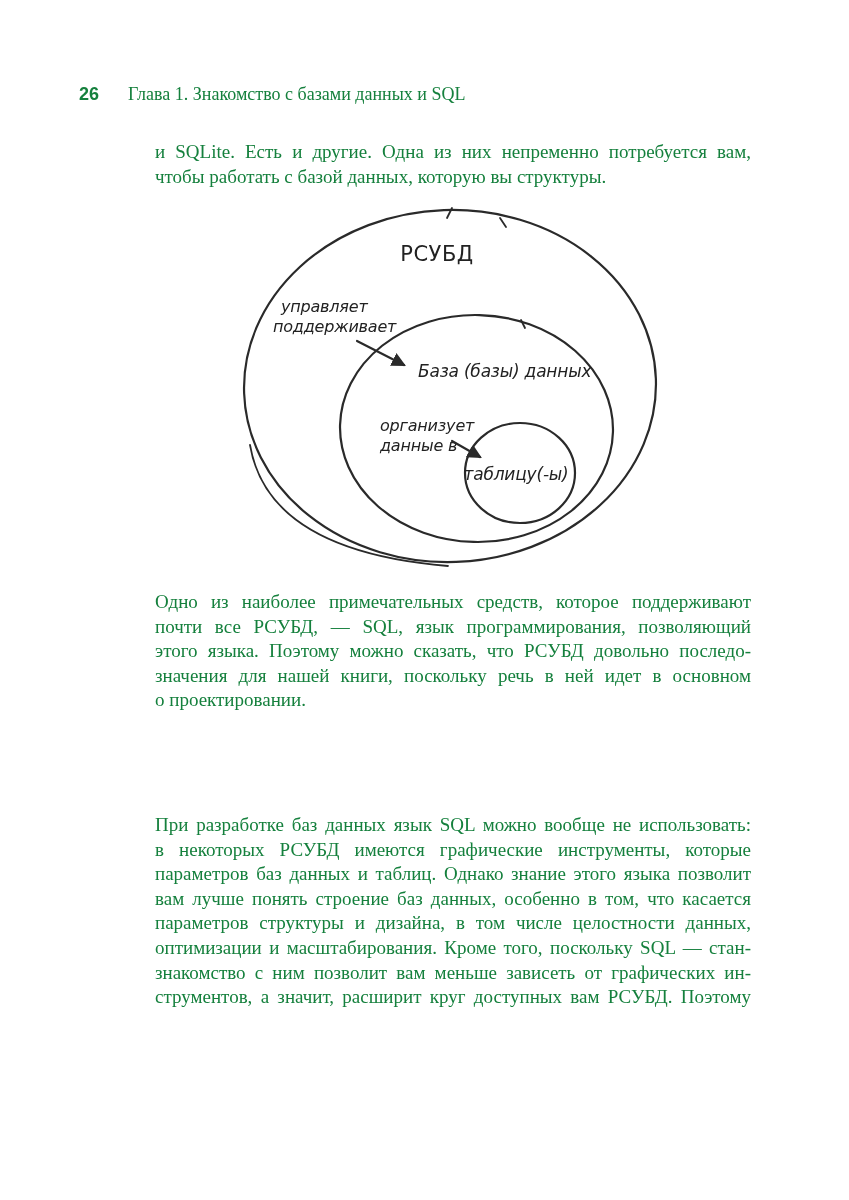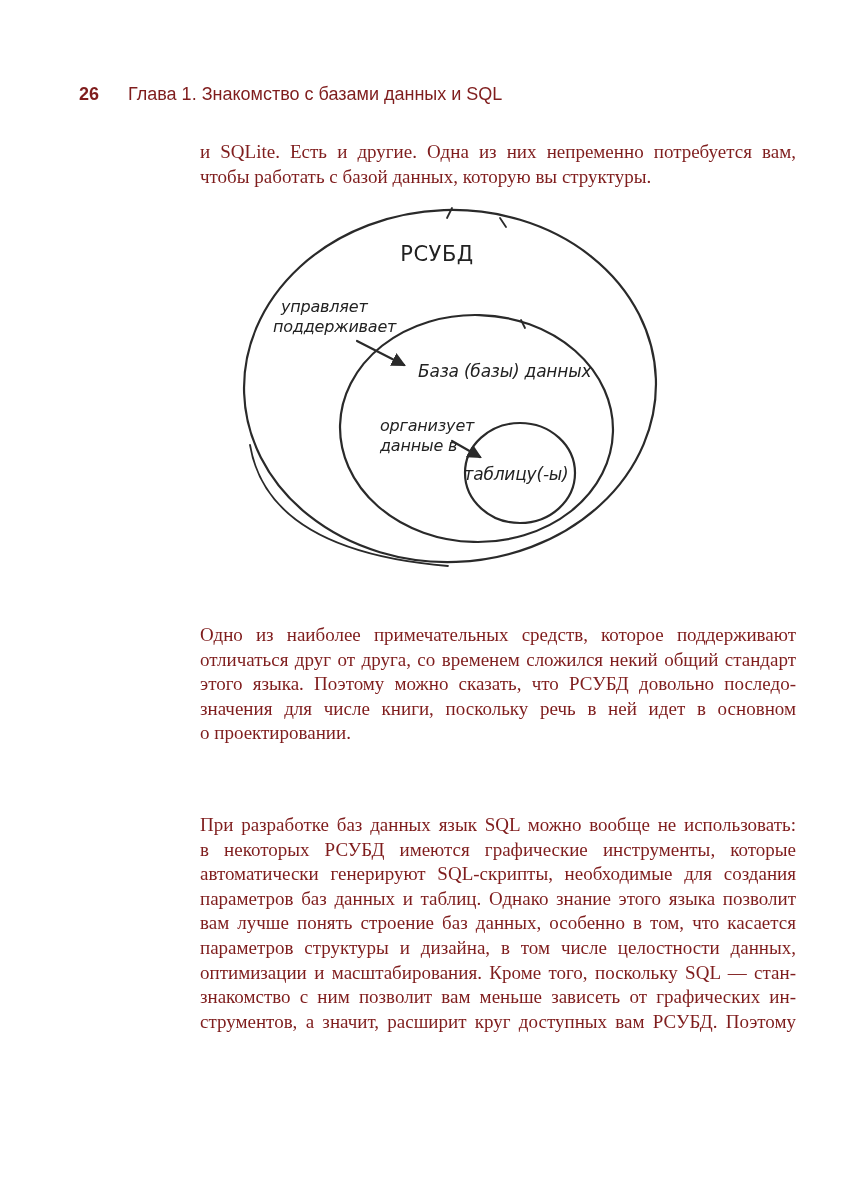--- a/index.html
+++ b/index.html
@@ -1,30 +1,30 @@
 <!DOCTYPE html>
 <html><head>
 <meta charset="utf-8">
 <style>
   html,body { margin:0; padding:0; background:#e8e8e8; }
   .page {
     position:relative; width:849px; height:1200px; margin:0 auto;
     background:#ffffff; overflow:hidden;
-    font-family:"Liberation Serif", serif; color:#7f1d1d;
+    font-family:"Liberation Serif", serif; color:#15803d;
   }
   .pheader {
     position:absolute; left:79px; top:84px;
     font-family:"Liberation Sans", sans-serif; font-size:18px; line-height:20px;
     display:flex; align-items:baseline;
   }
   .pnum { font-weight:bold; width:49px; }
-  .ptitle { font-weight:normal; }
+  .ptitle { font-weight:normal;font-family:Liberation Serif, serif; }
   .para {
     position:absolute; left:155px; width:596px;
-    font-size:19px; line-height:24.6px;margin-left:45px;
+    font-size:19px; line-height:24.6px;
   }
   .jline { height:24.6px; text-align:justify; text-align-last:justify; }
   .jlast { text-align-last:left; }
   .diagram-svg { position:absolute; left:230px; top:195px; }
   .ink { stroke:#2a2a2a; stroke-width:2.2; fill:none; stroke-linecap:round; }
   .ink-thin { stroke:#2a2a2a; stroke-width:1.8; fill:none; stroke-linecap:round; }
   .hand {
     font-family:"DejaVu Sans", sans-serif; font-style:italic;
     font-size:16px; fill:#222222; letter-spacing:-0.2px;
   }
@@ -76,32 +76,31 @@
     <text x="188" y="182" class="hand hand-db">База (базы) данных</text>
 
     <text x="150" y="236" class="hand">организует</text>
     <text x="150" y="256" class="hand">данные в</text>
 
     <line x1="222" y1="246" x2="250" y2="262" class="ink" marker-end="url(#ah)"></line>
 
     <text x="286" y="285" text-anchor="middle" class="hand hand-db">таблицу(-ы)</text>
   </svg>
 
-  <div class="para" style="top:623px">
+  <div class="para" style="top:590px">
     <div class="jline">Одно из наиболее примечательных средств, которое поддерживают</div>
-    <div class="jline">отличаться друг от друга, со временем сложился некий общий стандарт</div>
+    <div class="jline">почти все РСУБД, — SQL, язык программирования, позволяющий</div>
     <div class="jline">этого языка. Поэтому можно сказать, что РСУБД довольно последо-</div>
-    <div class="jline">значения для числе книги, поскольку речь в ней идет в основном</div>
+    <div class="jline">значения для нашей книги, поскольку речь в ней идет в основном</div>
     <div class="jline jlast">о проектировании.</div>
   </div>
 
   <div class="para" style="top:813px">
     <div class="jline">При разработке баз данных язык SQL можно вообще не использовать:</div>
     <div class="jline">в некоторых РСУБД имеются графические инструменты, которые</div>
-    <div class="jline">автоматически генерируют SQL-скрипты, необходимые для создания</div>
     <div class="jline">параметров баз данных и таблиц. Однако знание этого языка позволит</div>
     <div class="jline">вам лучше понять строение баз данных, особенно в том, что касается</div>
     <div class="jline">параметров структуры и дизайна, в том числе целостности данных,</div>
     <div class="jline">оптимизации и масштабирования. Кроме того, поскольку SQL — стан-</div>
     <div class="jline">знакомство с ним позволит вам меньше зависеть от графических ин-</div>
     <div class="jline">струментов, а значит, расширит круг доступных вам РСУБД. Поэтому</div>
   </div>
 
 </div>
 

